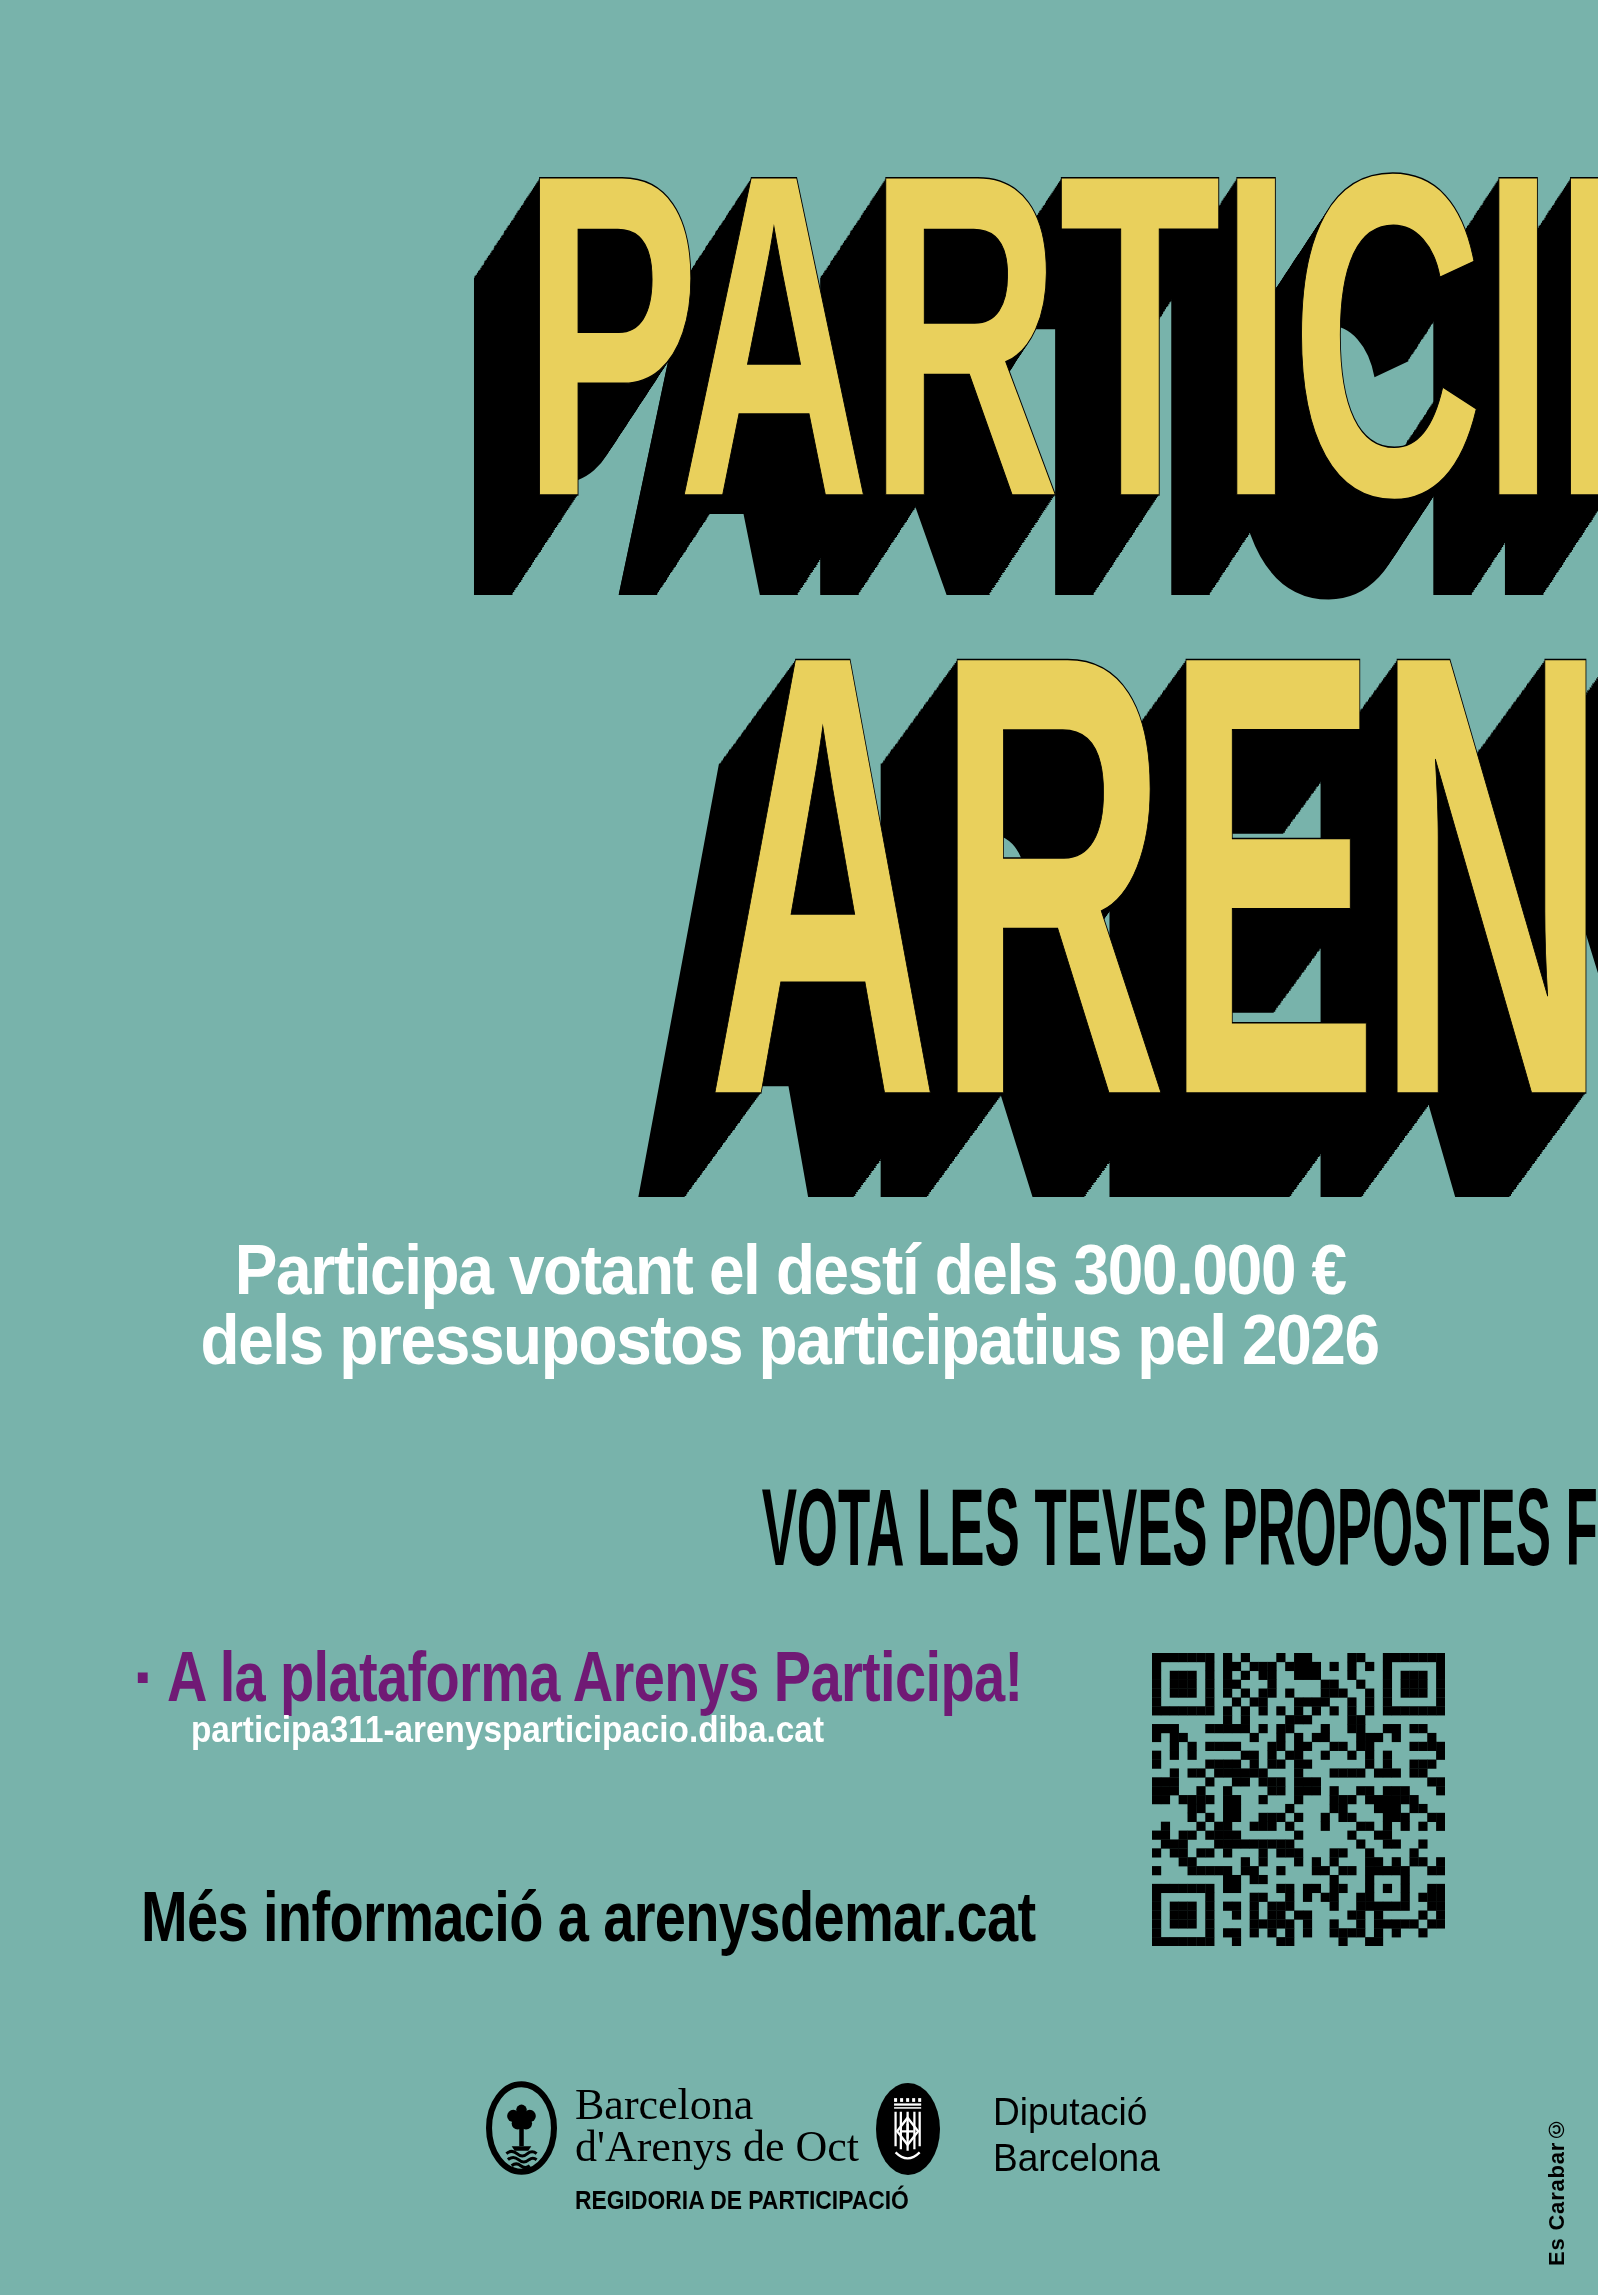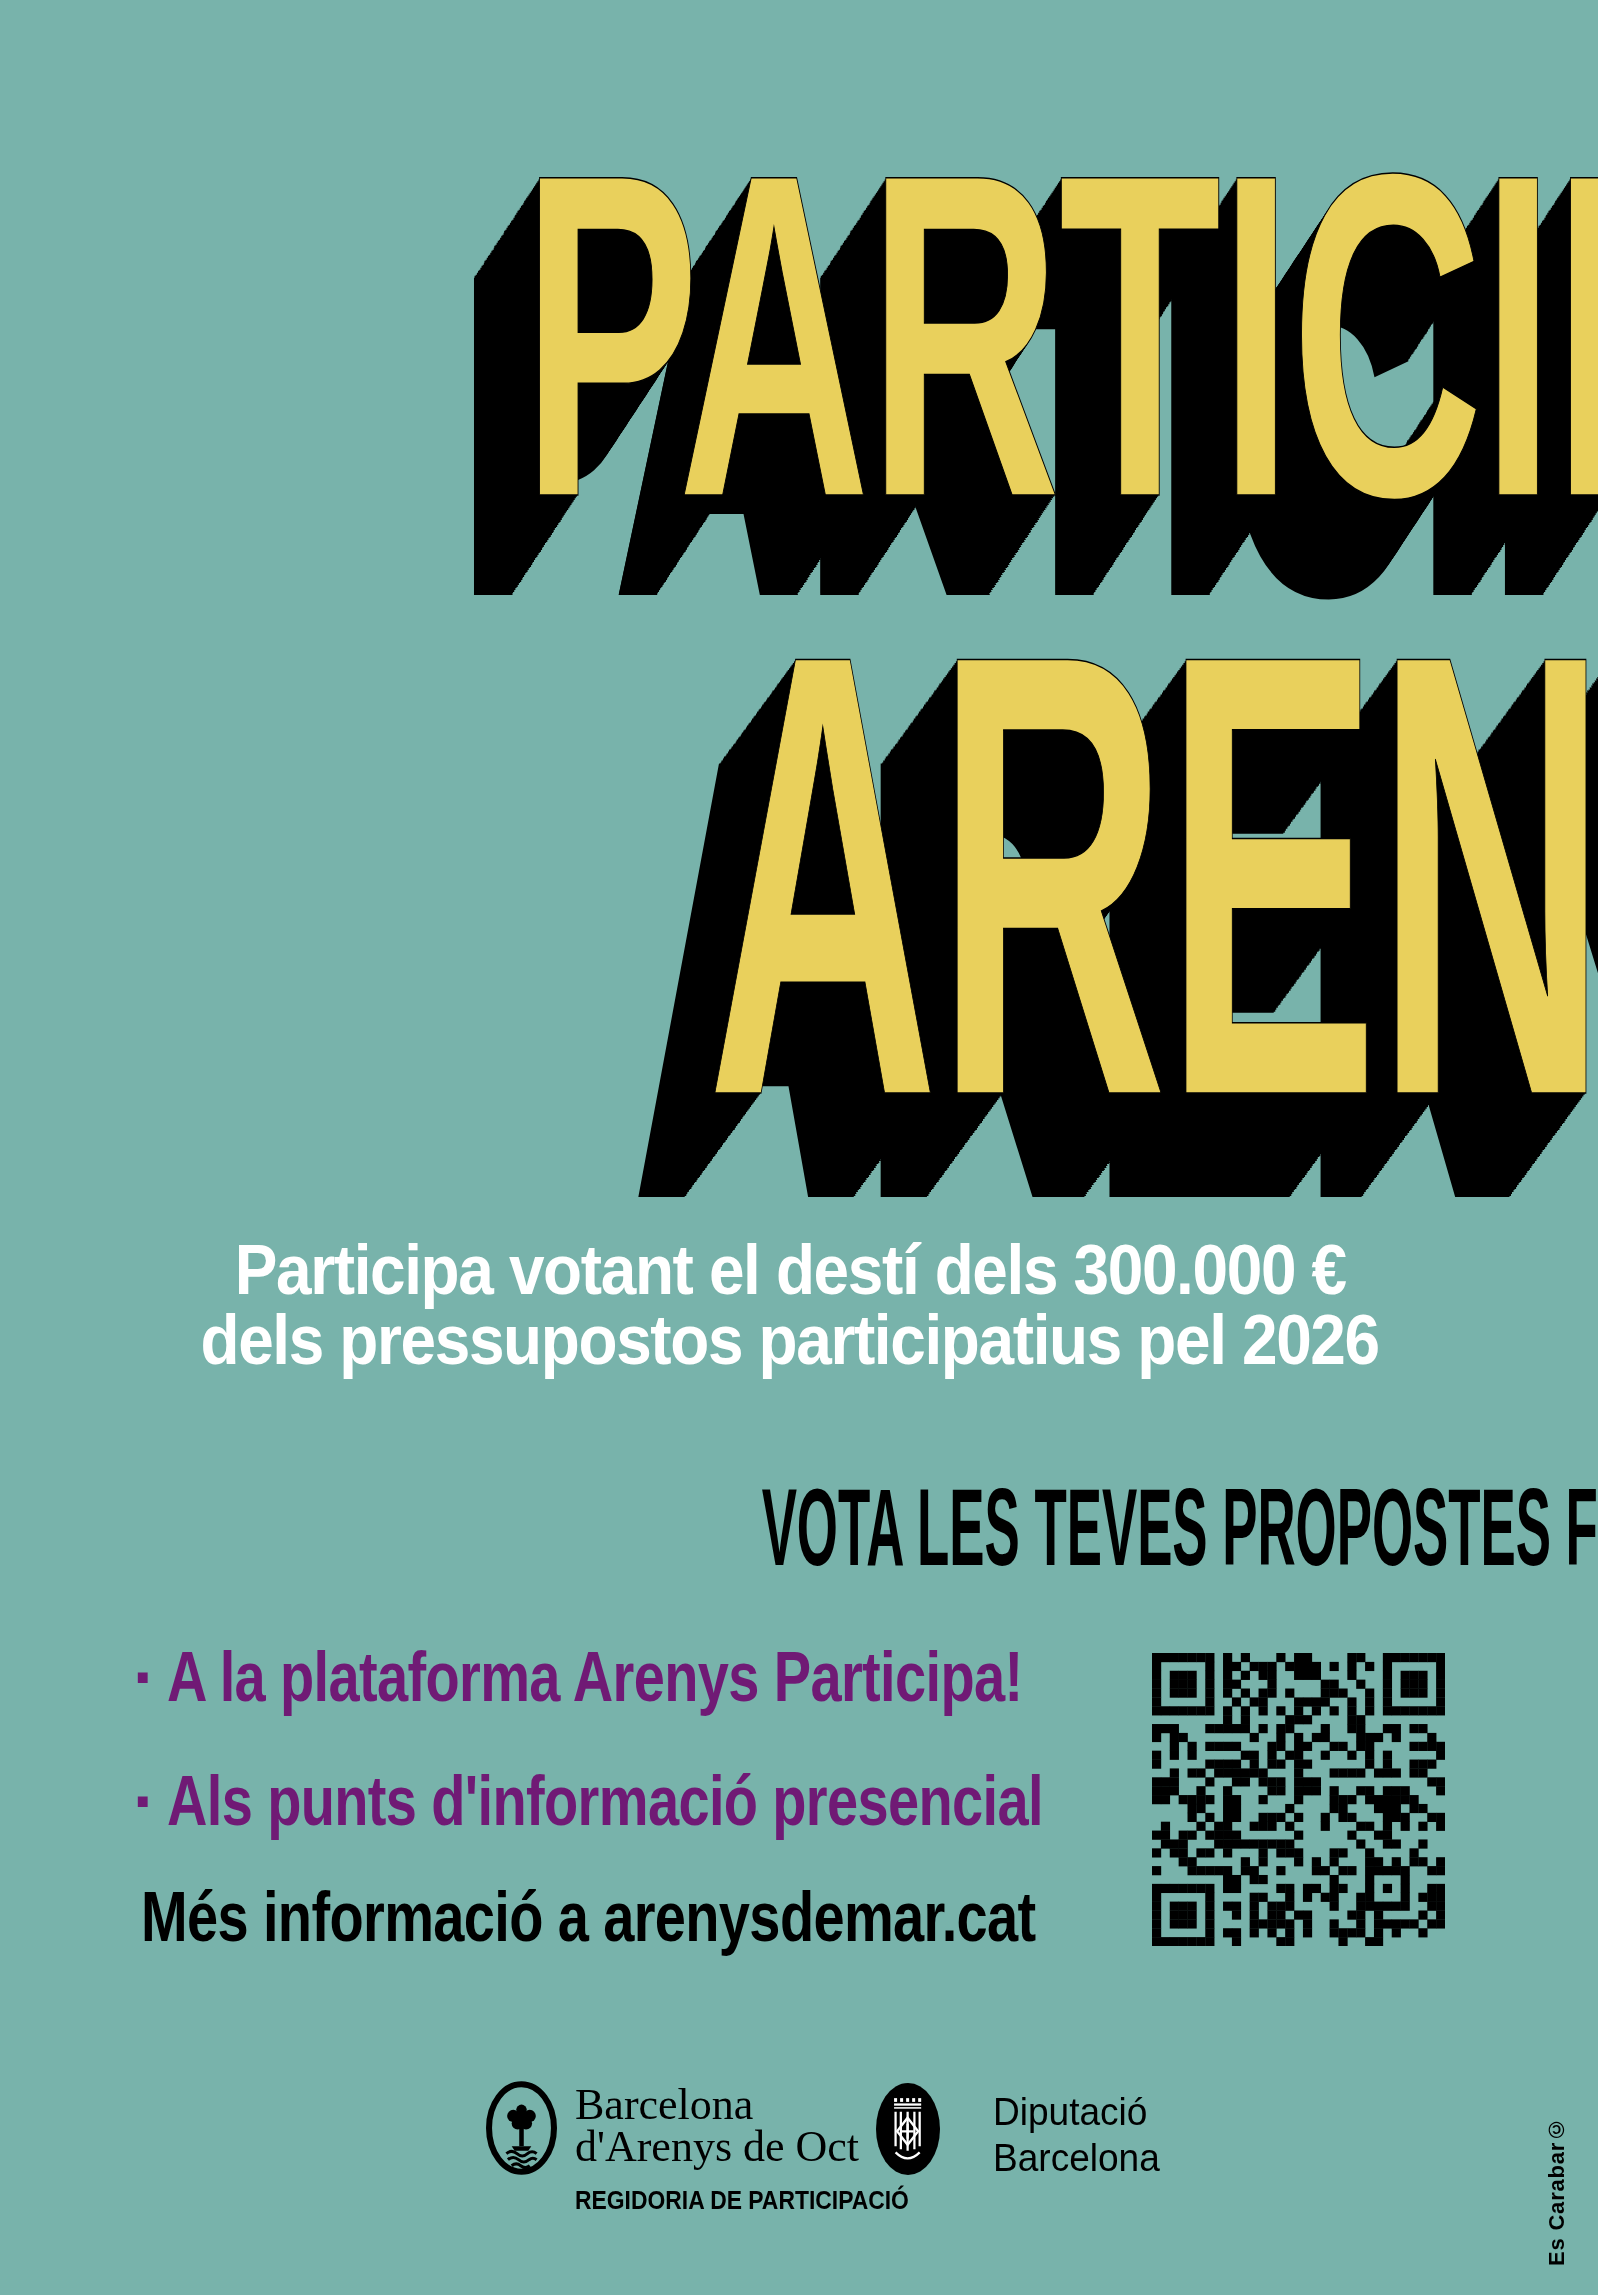--- a/index.html
+++ b/index.html
@@ -95,22 +95,22 @@
     <div><span class="fit">dels pressupostos participatius pel 2026</span></div>
   </div>
 
   <div class="headline">
     <span class="fit">VOTA LES TEVES PROPOSTES FINS AL 19 D'OCTUBRE</span>
   </div>
 
   <div class="bullet-row bullet-1">
     <span class="marker">·</span><span class="fit">A la plataforma Arenys Participa!</span>
   </div>
-  <div class="bullet-row bullet-2">
-    <span class="marker">·</span><span class="fit">Als punts d'informació presencial</span>
+  <div class="bullet-url">
+    <span class="fit">participa311-arenysparticipacio.diba.cat</span>
   </div>
   <div class="more-info">
     <span class="fit">Més informació a arenysdemar.cat</span>
   </div>
 
   <div class="qr" id="qr"><svg width="293" height="293" viewBox="0 0 388 388" fill="#000000">
         <rect x="0.00" y="0.00" width="12.16" height="12.16"></rect>
         <rect x="11.76" y="0.00" width="12.16" height="12.16"></rect>
         <rect x="23.52" y="0.00" width="12.16" height="12.16"></rect>
         <rect x="35.27" y="0.00" width="12.16" height="12.16"></rect>

